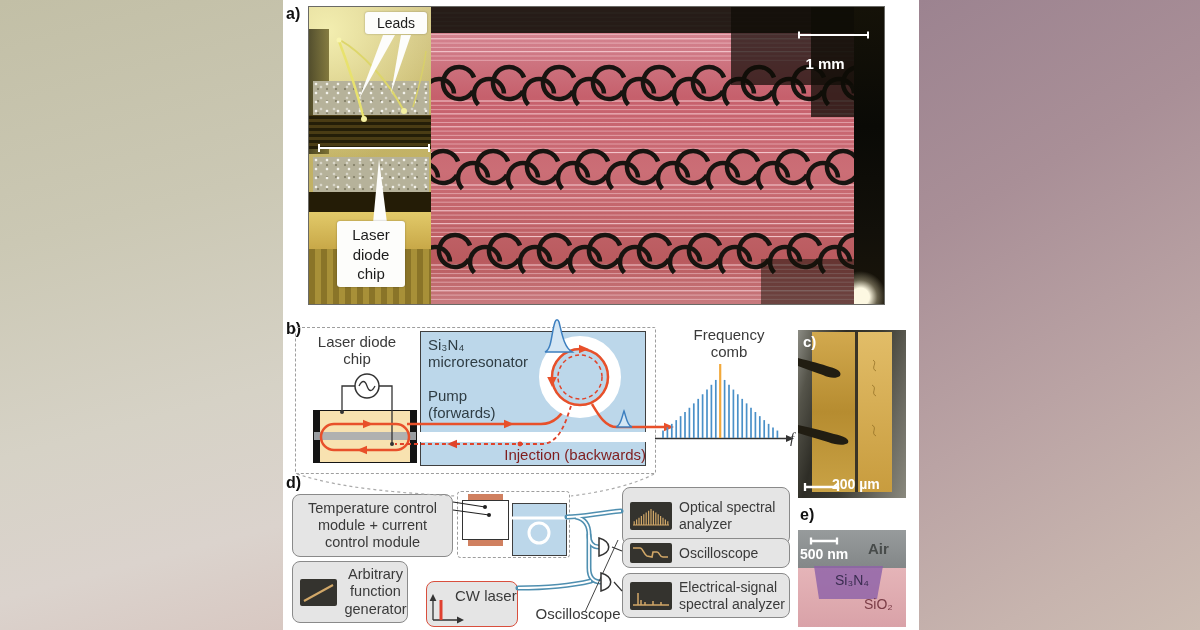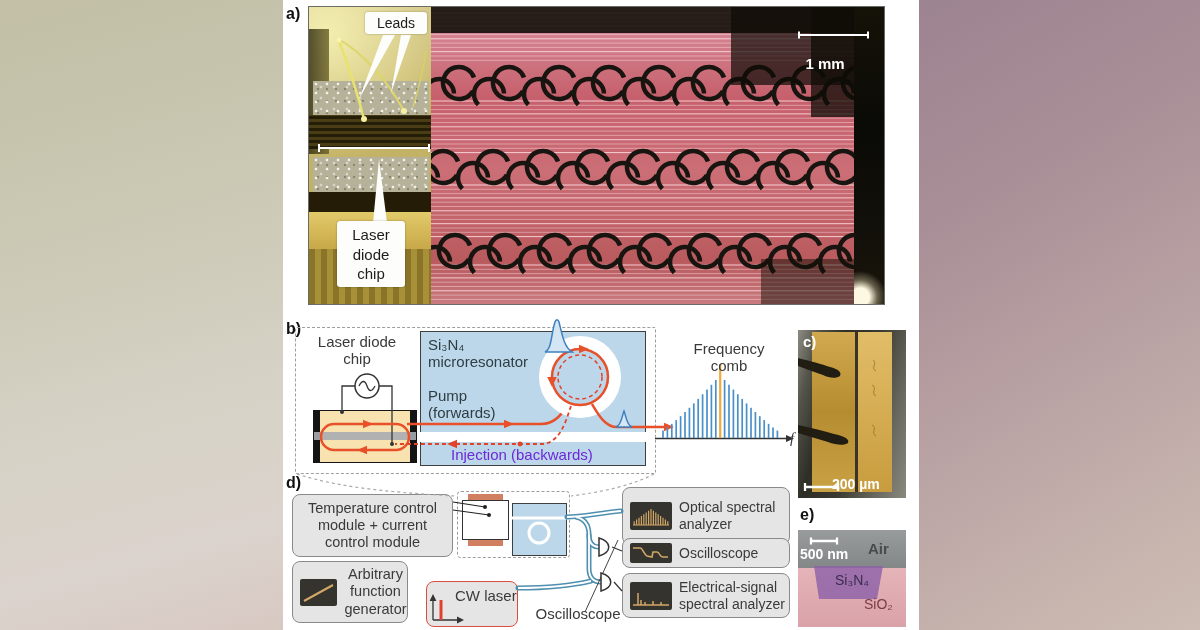--- a/index.html
+++ b/index.html
@@ -442,22 +442,22 @@
       <div>chip</div>
     </div>
     <div class="txt" style="left:145px;top:336px;font-size:15px;line-height:1.15;color:#2f3d44;">
       <div>Si₃N₄</div>
       <div>microresonator</div>
     </div>
     <div class="txt" style="left:145px;top:387px;font-size:15px;line-height:1.15;color:#2f3d44;">
       <div>Pump</div>
       <div>(forwards)</div>
     </div>
-    <div class="txt" style="left:168px;top:446px;width:195px;text-align:left;font-size:15px;color:#6d28d9;">Injection (backwards)</div>
-    <div class="txt" style="left:394px;top:326px;width:104px;text-align:center;font-size:15px;line-height:1.15;margin-top:14px;">
+    <div class="txt" style="left:168px;top:446px;width:195px;text-align:right;font-size:15px;color:#7f1d1d;">Injection (backwards)</div>
+    <div class="txt" style="left:394px;top:326px;width:104px;text-align:center;font-size:15px;line-height:1.15;">
       <div>Frequency</div>
       <div>comb</div>
     </div>
     <div class="txt" style="left:507px;top:430px;font-size:15px;font-style:italic;font-family:'Liberation Serif','DejaVu Serif',serif;">f</div>
     <div class="txt" style="left:240px;top:605px;width:110px;text-align:center;font-size:15px;">Oscilloscope</div>
 
   </div>
 </div>
 
 </body></html>

